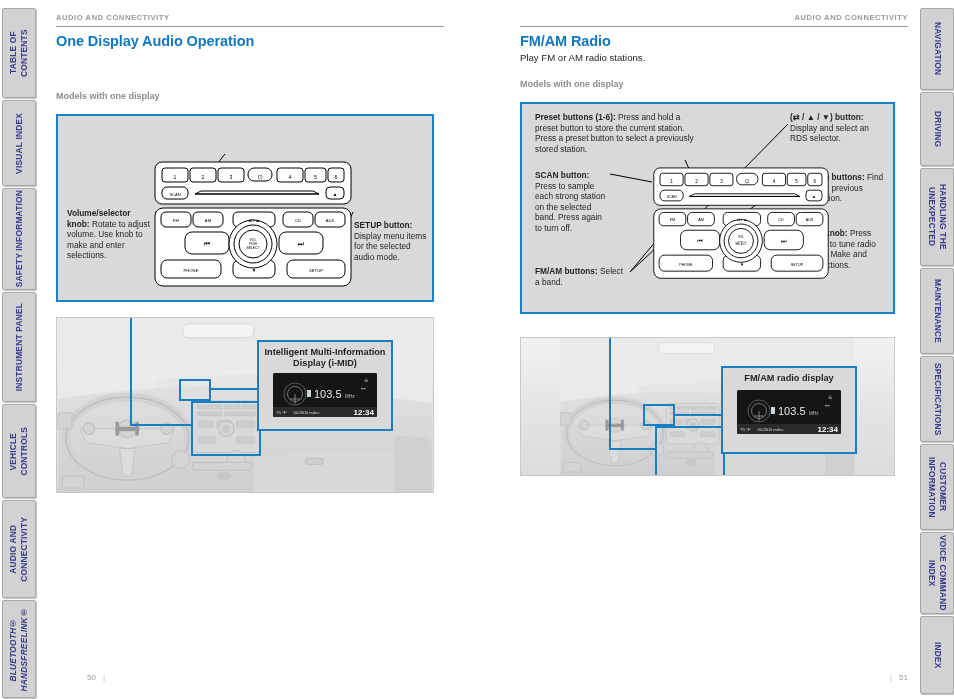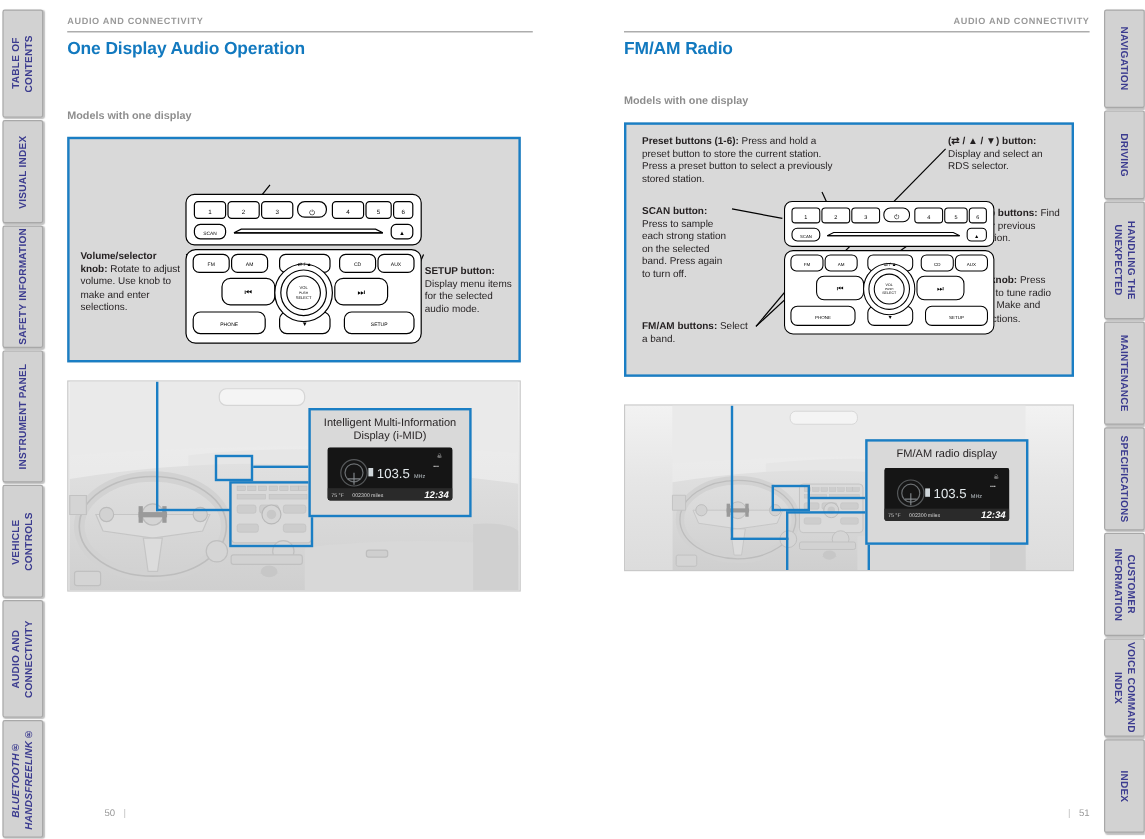--- a/index.html
+++ b/index.html
@@ -109,34 +109,34 @@
   .page.right .photo { top: 337px; width: 375px; height: 139px; }
 
   .callout-box {
     position: absolute;
     background: #d9d9d9;
     border: 2px solid #1a7ec4;
     box-sizing: border-box;
     z-index: 5;
   }
   .callout-title {
-    text-align: center; font-size: 9.2px; font-weight: normal;
+    text-align: center; font-size: 9.2px; font-weight: bold;
     color: #231f20; line-height: 11px; padding-top: 5px;
   }
   .mid-screen {
     margin: 4px auto 0; background: #121212; border-radius: 2px;
     position: relative; overflow: hidden;
     box-shadow: inset 0 0 6px rgba(255,255,255,.12);
   }
   .mid-bottom {
     position: absolute; left: 0; right: 0; bottom: 0;
     background: #2a2a2a; display: flex; align-items: center;
   }
   .mid-small { font-size: 4.4px; color: #d5d5d5; }
-  .mid-clock { font-weight: bold; font-style: italic; color: #ffffff; }
+  .mid-clock { font-weight: bold; color: #ffffff; }
 
   .blue-rect { position: absolute; border: 2px solid #1a7ec4; box-sizing: border-box; }
   .blue-line { position: absolute; background: #1a7ec4; }
 
   .folio {
     position: absolute; bottom: 17px;
     font-size: 8px; color: #9a9a9a; margin-left: 31px;
   }
   .folio .sep { color: #c0c0c0; margin: 0 7px; }
   .page.left  .folio { left: 0; }
@@ -405,20 +405,21 @@
   <div class="folio">
     <span>50</span><span class="sep">|</span>
   </div>
 </div>
 
 <div class="page right">
 
   <div class="run-head">AUDIO AND CONNECTIVITY</div>
   <div class="head-rule"></div>
   <h1 class="sec-title">FM/AM Radio</h1>
+  <p class="intro" style="top:52px">Play FM or AM radio stations.</p>
   <div class="sub-note">Models with one display</div>
 
   <div class="diagram-box">
 
     <div class="callout" style="top:8px;left:13px;width:168px">
       <b>Preset buttons (1-6):</b><span> Press and hold a preset button to store the current station. Press a preset button to select a previously stored station.</span>
     </div>
 
     <div class="callout" style="top:66px;left:13px;width:73px">
       <b>SCAN button:</b><span> Press to sample each strong station on the selected band. Press again to turn off.</span>

